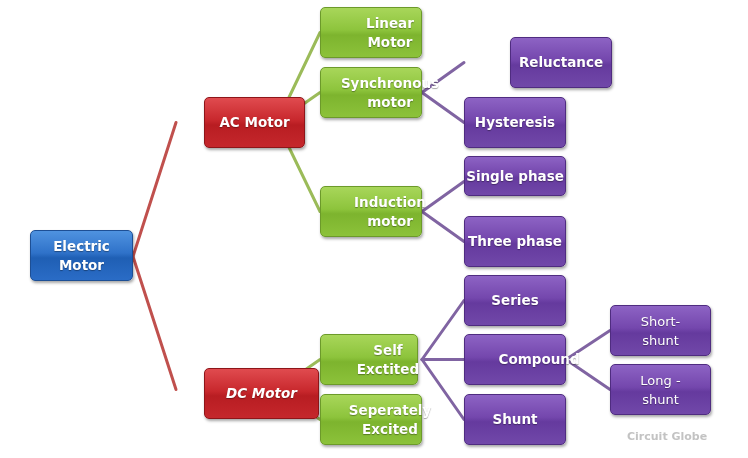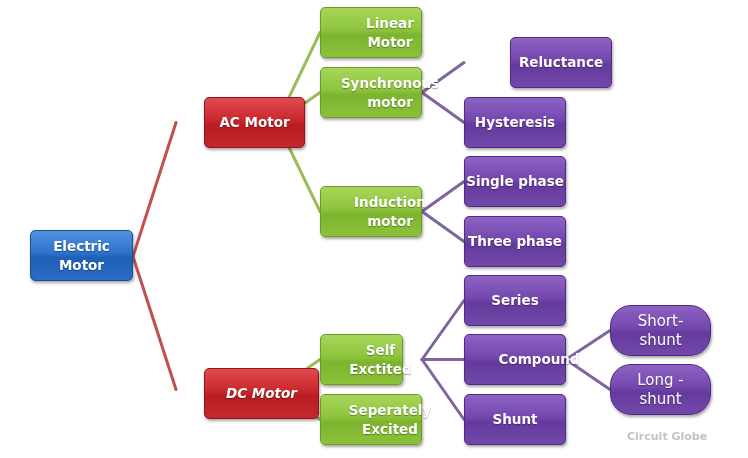--- a/index.html
+++ b/index.html
@@ -10,21 +10,21 @@
     display:flex; align-items:center; justify-content:center; text-align:center;
     color:#ffffff; font-weight:bold; font-size:13.5px; line-height:19px;
     box-shadow: 1px 2px 3px rgba(0,0,0,0.35);
     text-shadow: 0 1px 1px rgba(0,0,0,0.35);
     white-space:pre-line;
   }
   .blue   { background:linear-gradient(#4f93e0 0%, #2f72c9 45%, #1f5fb4 55%, #2a6cc6 100%); border:1px solid #1d4f95; }
   .red    { background:linear-gradient(#e04b4f 0%, #c8282d 45%, #b81d22 55%, #c5272c 100%); border:1px solid #8e1519;margin-left:28px; }
   .green  { background:linear-gradient(#a8d65a 0%, #8dc43c 45%, #7db42e 55%, #8cc23a 100%); border:1px solid #6c9a2a;padding-left:38px; }
   .purple { background:linear-gradient(#8d63c4 0%, #7447ad 45%, #653a9e 55%, #7148a9 100%); border:1px solid #4f2c80; }
-  .light  { font-weight:normal; font-size:15px;border-radius:21px; }
+  .light  { font-weight:normal; font-size:13px; }
   #watermark { position:absolute; left:627px; top:430px; color:#c3c3c3; font-size:11px; font-weight:bold; }
 </style>
 </head>
 <body>
 
 <div id="diagram">
   <svg id="links" width="748" height="458" style="position:absolute;left:0;top:0;">
       <line x1="133" y1="256.5" x2="176" y2="122.5" stroke="#c0504d" stroke-width="3" stroke-linecap="round"></line>
       <line x1="133" y1="256.5" x2="176" y2="389.5" stroke="#c0504d" stroke-width="3" stroke-linecap="round"></line>
       <line x1="277" y1="122.5" x2="320" y2="32.5" stroke="#9bbb59" stroke-width="3" stroke-linecap="round"></line>
@@ -48,27 +48,27 @@
 
   <div class="node red" style="left:176px;top:97px;width:101px;height:51px;">AC Motor</div>
   <div class="node red" style="left:176px;top:368px;width:115px;height:51px;font-style:italic;">DC Motor</div>
 
   <div class="node green" style="left:320px;top:7px;width:102px;height:51px;">Linear
 Motor</div>
   <div class="node green" style="left:320px;top:67px;width:102px;height:51px;">Synchronous
 motor</div>
   <div class="node green" style="left:320px;top:186px;width:102px;height:51px;">Induction
 motor</div>
-  <div class="node green" style="left:320px;top:334px;width:83px;height:51px;">Self Exctited</div>
+  <div class="node green" style="left:320px;top:334px;width:98px;height:51px;">Self Exctited</div>
   <div class="node green" style="left:320px;top:394px;width:102px;height:51px;">Seperately
 Excited</div>
 
   <div class="node purple" style="left:464px;top:37px;width:102px;height:51px;margin-left:46px;">Reluctance</div>
   <div class="node purple" style="left:464px;top:97px;width:102px;height:51px;">Hysteresis</div>
-  <div class="node purple" style="left:464px;top:156px;width:102px;height:51px;">Single phase</div>
+  <div class="node purple" style="left:464px;top:156px;width:102px;height:40px;">Single phase</div>
   <div class="node purple" style="left:464px;top:216px;width:102px;height:51px;">Three phase</div>
   <div class="node purple" style="left:464px;top:275px;width:102px;height:51px;">Series</div>
   <div class="node purple" style="left:464px;top:334px;width:102px;height:51px;padding-left:48px;">Compound</div>
   <div class="node purple" style="left:464px;top:394px;width:102px;height:51px;">Shunt</div>
 
   <div class="node purple light" style="left:610px;top:305px;width:101px;height:51px;">Short-
 shunt</div>
   <div class="node purple light" style="left:610px;top:364px;width:101px;height:51px;">Long -
 shunt</div>
 

